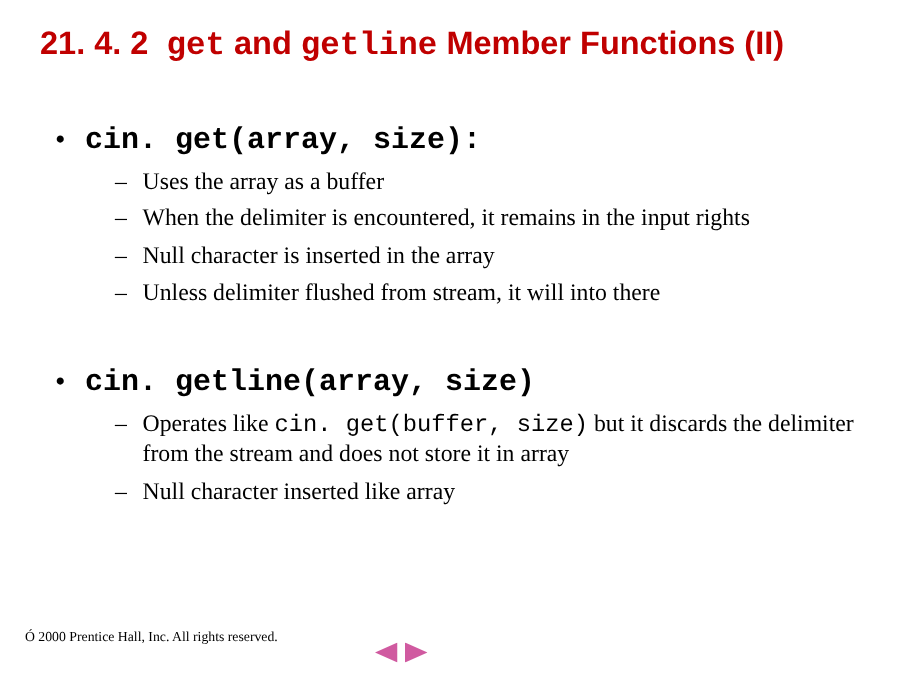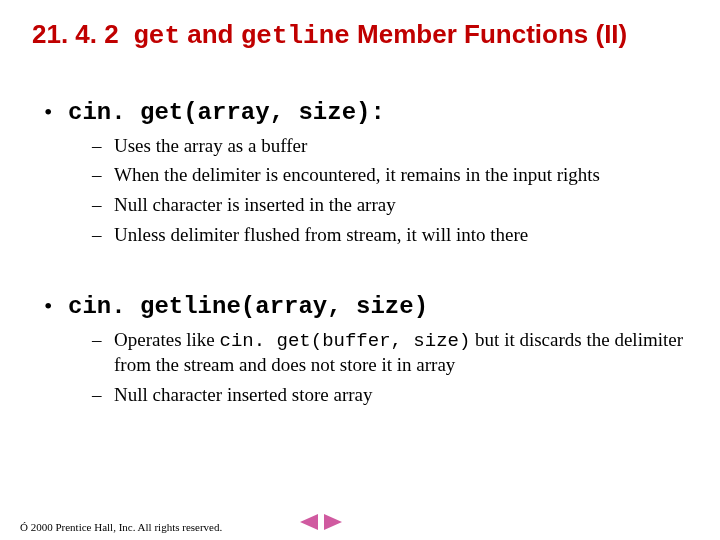--- a/index.html
+++ b/index.html
@@ -70,21 +70,21 @@
     position: absolute;
     left: 2px;
     top: 0;
   }
   .mono-inline {
     font-family: "Courier New", monospace;
   }
   .footer {
     position: absolute;
     left: 20px;
-    bottom: 7px;
+    bottom: 24px;
     font-size: 11px;
     font-family: Georgia, "Times New Roman", serif;
   }
   .nav {
     position: absolute;
     left: 300px;
     bottom: 10px;
     display: flex;
     gap: 6px;
   }
@@ -108,21 +108,21 @@
         <li><span>When the delimiter is encountered, it remains in the input rights</span></li>
         <li><span>Null character is inserted in the array</span></li>
         <li><span>Unless delimiter flushed from stream, it will into there</span></li>
       </ul>
     </li>
 
     <li>
       <span>cin. getline(array, size)</span>
       <ul class="level2">
         <li><span>Operates like </span><span class="mono-inline">cin. get(buffer, size)</span><span> but it discards the delimiter from the stream and does not store it in array</span></li>
-        <li><span>Null character inserted store array</span></li>
+        <li><span>Null character inserted like array</span></li>
       </ul>
     </li>
   </ul>
 
 </div>
 
 <div class="footer">Ó 2000 Prentice Hall, Inc. All rights reserved.</div>
 
 <div class="nav">
   <span>

